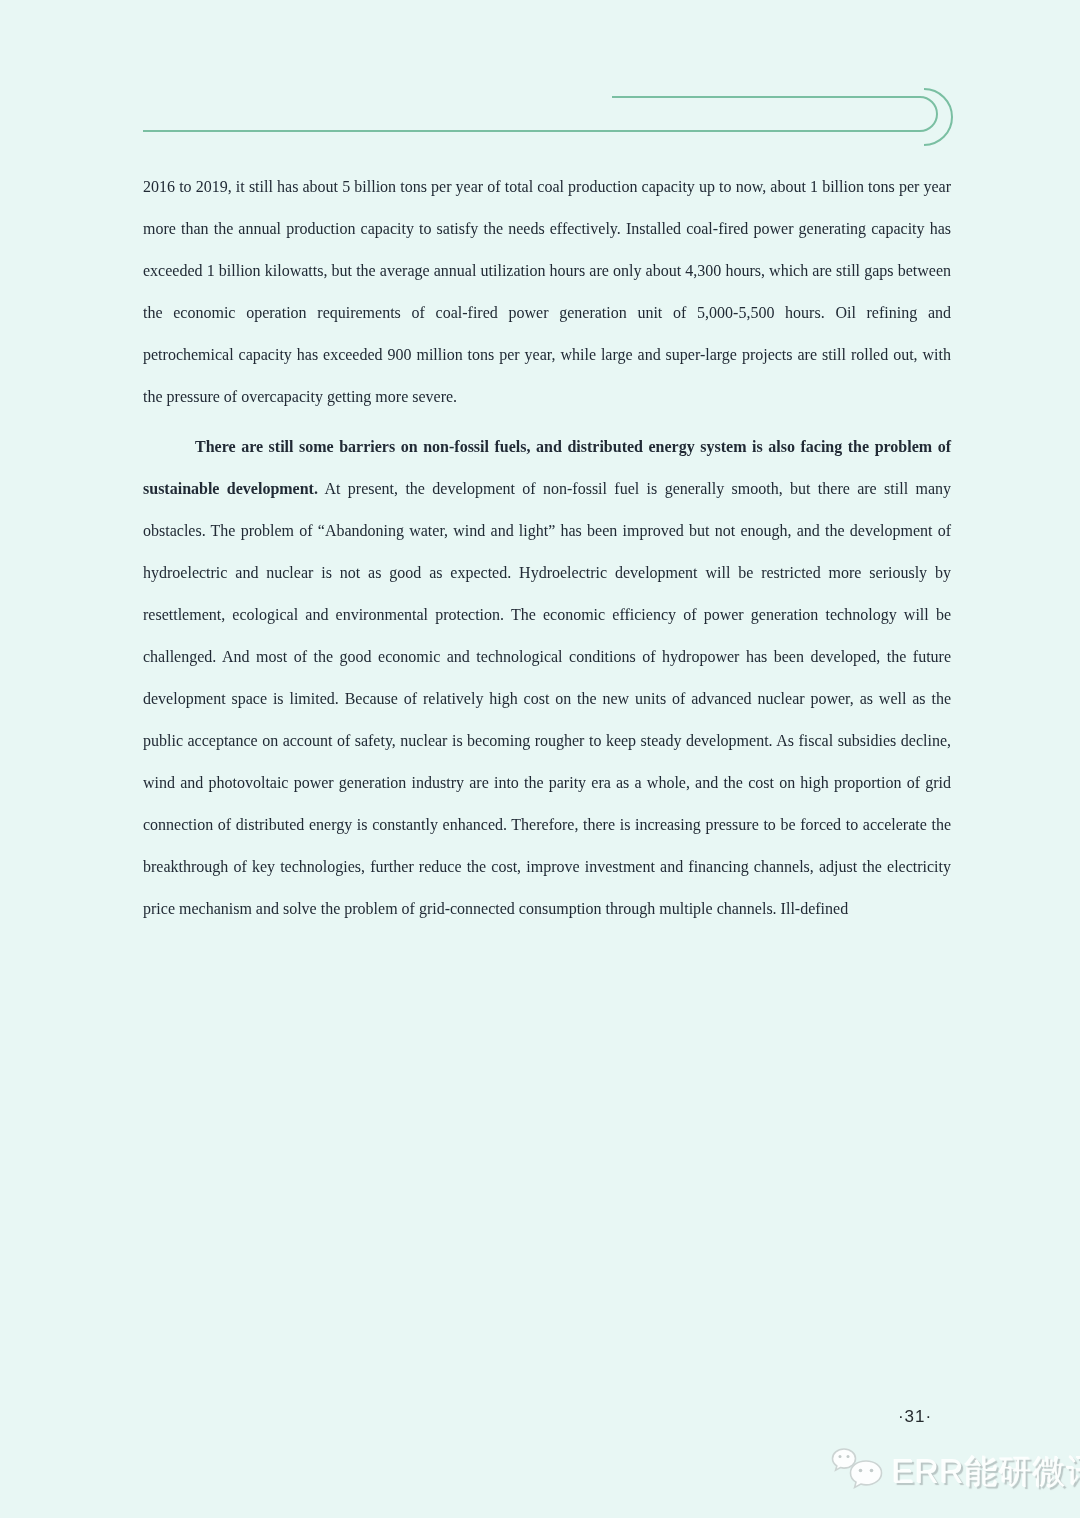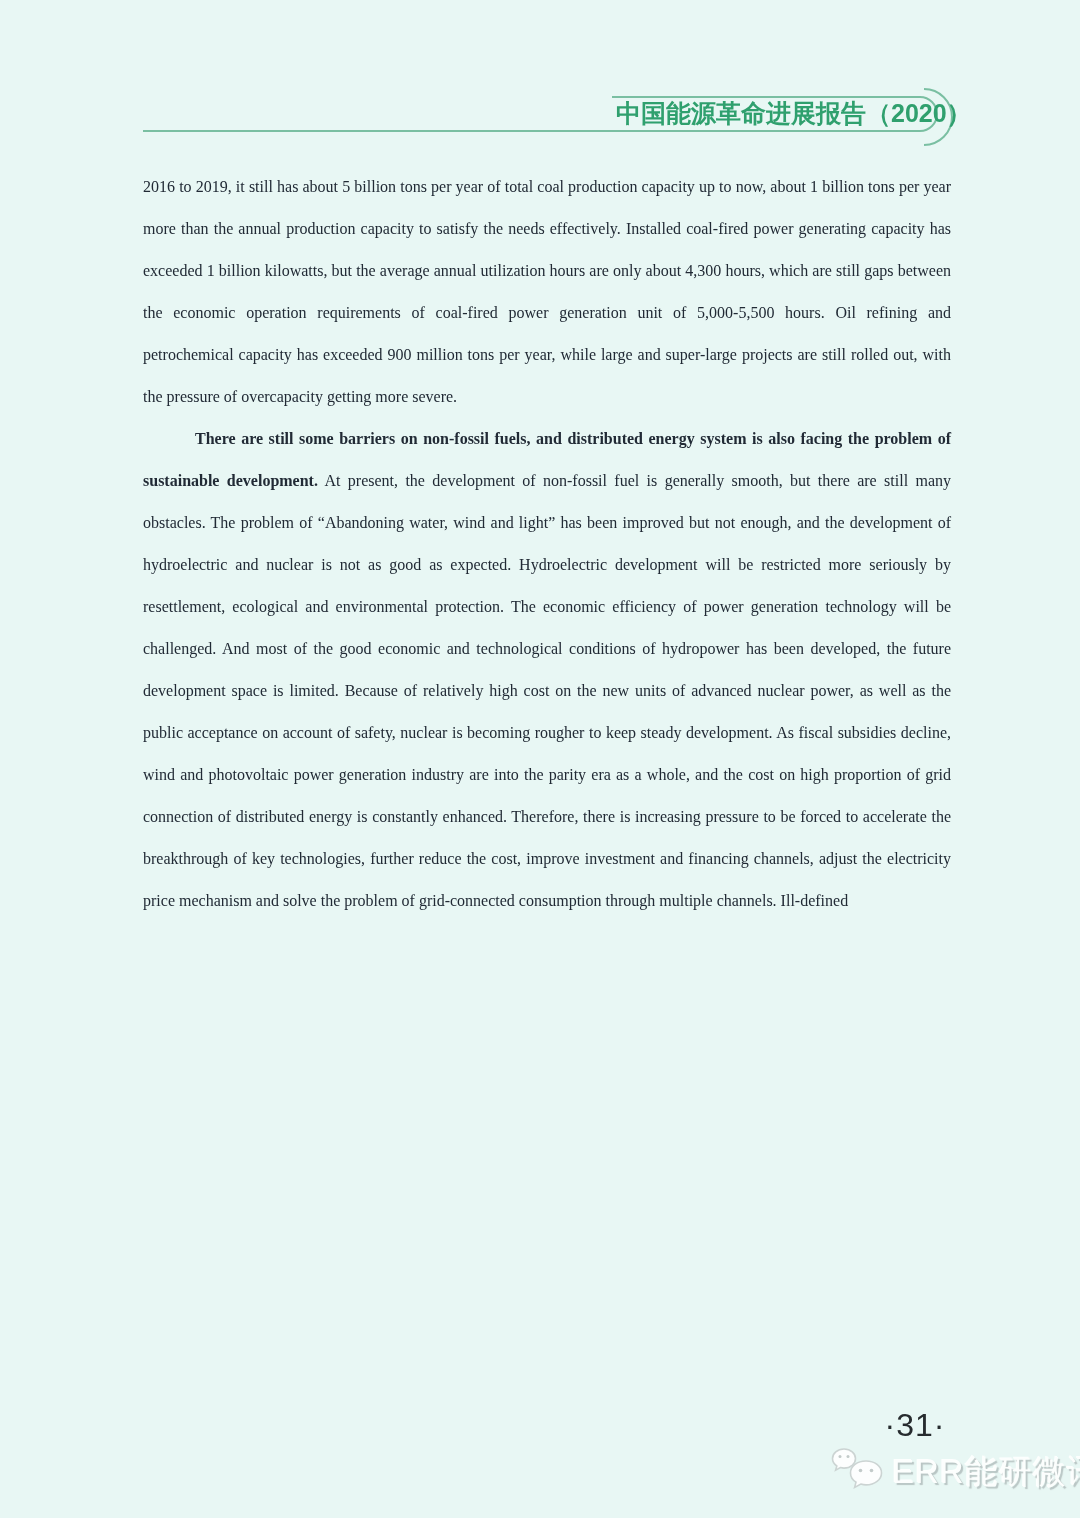--- a/index.html
+++ b/index.html
@@ -42,32 +42,32 @@
     position: absolute;
     left: 143px;
     top: 166px;
     width: 808px;
     color: #212a35;
     font-size: 16px;
     line-height: 42px;
     text-align: justify;
   }
   .content p { margin: 0; }
-  .content p.indent { text-indent: 52px; }
+  .content p.indent { text-indent: 52px; margin-top: 8px; }
   .content .bold { font-weight: bold; }
 
   
   .page-number {
     position: absolute;
     left: 855px;
     top: 1407px;
     width: 120px;
     text-align: center;
     font-family: "Liberation Sans", "DejaVu Sans", sans-serif;
-    font-size: 32px;
+    font-size: 17px;
     color: #262b2e;
     letter-spacing: 1px;
   }
 
   .watermark {
     position: absolute;
     left: 830px;
     top: 1444px;
     display: flex;
     align-items: center;
@@ -86,21 +86,20 @@
 </head>
 <body>
 
 <div class="page">
 
   <svg class="header-deco" viewBox="0 0 1080 170" xmlns="http://www.w3.org/2000/svg">
     <path d="M612,97 H920 A17,17 0 0 1 937,114 A17,17 0 0 1 920,131 H143" stroke="#7abfa2"></path>
     <path d="M924,89 A28,28 0 0 1 952,117 A28,28 0 0 1 924,145" stroke="#7abfa2"></path>
   </svg>
 
-  <div class="header-title">中国能源革命进展报告（2020）</div>
 
   <main class="content" id="paragraphs">
       <p><span>2016 to 2019, it still has about 5 billion tons per year of total coal production capacity up to now, about 1 billion tons per year more than the annual production capacity to satisfy the needs effectively. Installed coal-fired power generating capacity has exceeded 1 billion kilowatts, but the average annual utilization hours are only about 4,300 hours, which are still gaps between the economic operation requirements of coal-fired power generation unit of 5,000-5,500 hours. Oil refining and petrochemical capacity has exceeded 900 million tons per year, while large and super-large projects are still rolled out, with the pressure of overcapacity getting more severe.</span></p>
       <p class="indent"><span class="bold">There are still some barriers on non-fossil fuels, and distributed energy system is also facing the problem of sustainable development.</span><span> At present, the development of non-fossil fuel is generally smooth, but there are still many obstacles. The problem of “Abandoning water, wind and light” has been improved but not enough, and the development of hydroelectric and nuclear is not as good as expected. Hydroelectric development will be restricted more seriously by resettlement, ecological and environmental protection. The economic efficiency of power generation technology will be challenged. And most of the good economic and technological conditions of hydropower has been developed, the future development space is limited. Because of relatively high cost on the new units of advanced nuclear power, as well as the public acceptance on account of safety, nuclear is becoming rougher to keep steady development. As fiscal subsidies decline, wind and photovoltaic power generation industry are into the parity era as a whole, and the cost on high proportion of grid connection of distributed energy is constantly enhanced. Therefore, there is increasing pressure to be forced to accelerate the breakthrough of key technologies, further reduce the cost, improve investment and financing channels, adjust the electricity price mechanism and solve the problem of grid-connected consumption through multiple channels. Ill-defined</span></p>
     </main>
 
   <div class="page-number">·31·</div>
 
   <div class="watermark">
     <svg class="wm-logo" viewBox="0 0 58 56" xmlns="http://www.w3.org/2000/svg">

